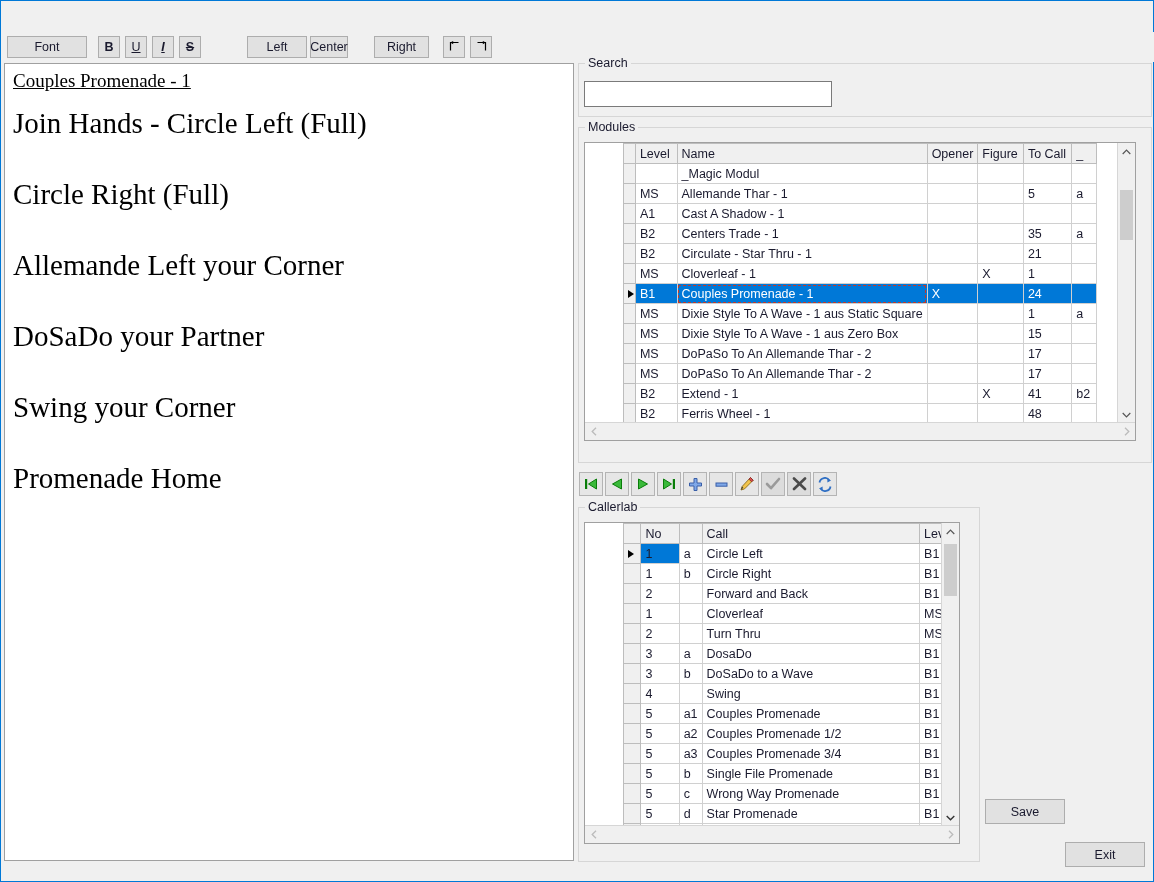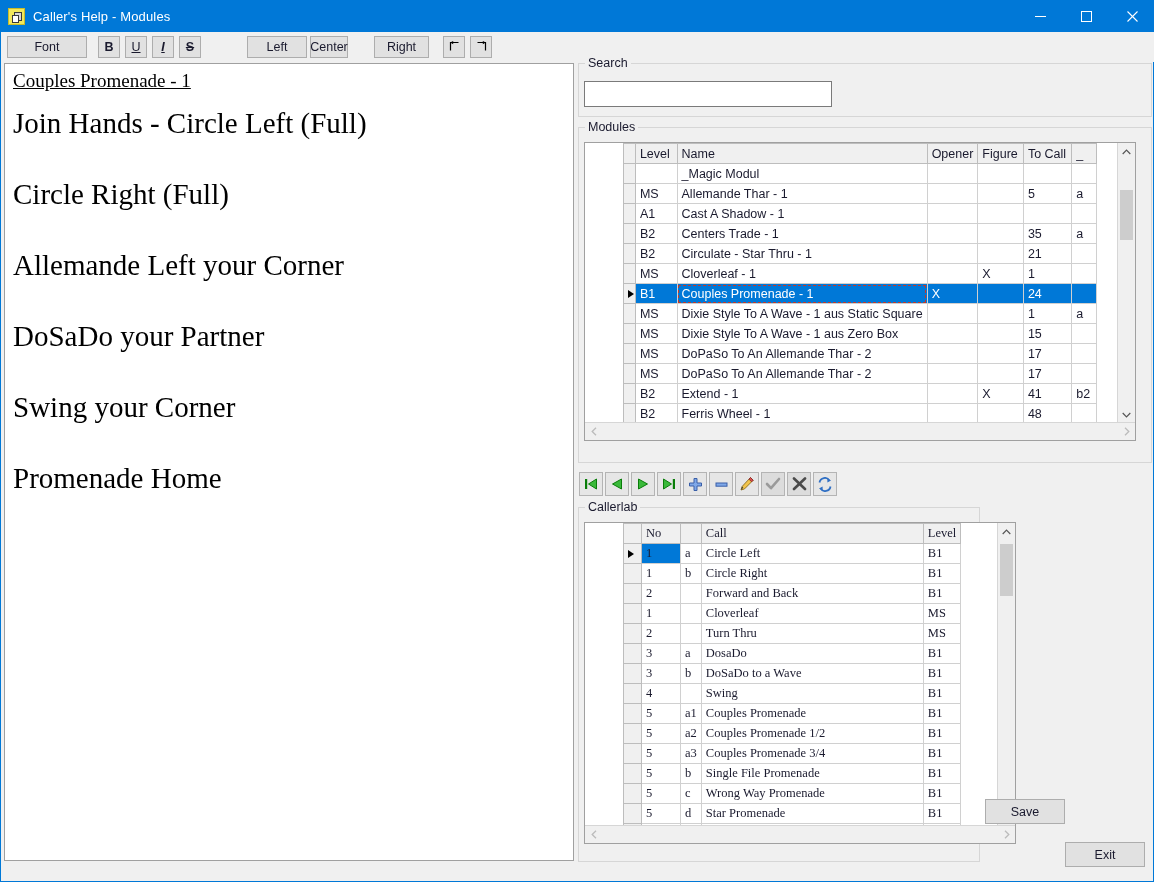--- a/index.html
+++ b/index.html
@@ -79,21 +79,21 @@
   .sel-cell{background:#0078d7;color:#fff;}
   .focusbox{outline:1px dashed #c0392b;outline-offset:-2px;}
   .rowarrow{position:absolute;left:4px;top:50%;transform:translateY(-50%);
             width:0;height:0;border-left:6px solid #000;
             border-top:4px solid transparent;border-bottom:4px solid transparent;}
   .num{text-align:right;}
 
   
   #modules-grid{left:5px;top:14px;width:552px;height:299px;}
   
-  #callerlab-grid{left:5px;top:14px;width:432px;height:322px;font-family:Liberation Serif, serif;}
+  #callerlab-grid{left:5px;top:14px;width:376px;height:322px;}
 
   
   .vsb{position:absolute;width:17px;background:#f0f0f0;border-left:1px solid #d6d6d6;}
   .vsb .arrow{height:17px;display:flex;align-items:center;justify-content:center;color:#606060;}
   .vsb .thumb{position:absolute;left:2px;width:13px;background:#cdcdcd;}
   .hsb{position:absolute;height:17px;background:#f0f0f0;border-top:1px solid #d6d6d6;
        display:flex;align-items:center;justify-content:space-between;}
   .hsb .arrow{width:17px;display:flex;align-items:center;justify-content:center;color:#c0c0c0;}
 
   
@@ -107,42 +107,20 @@
   .bbtn{position:absolute;height:25px;width:80px;background:#e1e1e1;
         border:1px solid #adadad;box-sizing:border-box;
         display:flex;align-items:center;justify-content:center;font-size:12.5px;
         color:#1a1a2e;}
 </style>
 </head>
 <body>
 
 <div id="app">
 
-  <div class="titlebar">
-    <div class="tb-icon"></div>
-    <div class="tb-title">Caller's Help - Modules</div>
-    <div class="tb-buttons">
-      <div class="tb-btn">
-        <svg width="11" height="11" viewBox="0 0 11 11">
-            <line x1="0" y1="5.5" x2="11" y2="5.5" stroke="#fff" stroke-width="1"></line>
-          </svg>
-      </div>
-      <div class="tb-btn">
-        <svg width="11" height="11" viewBox="0 0 11 11">
-            <rect x="0.5" y="0.5" width="10" height="10" fill="none" stroke="#fff" stroke-width="1"></rect>
-          </svg>
-      </div>
-      <div class="tb-btn">
-        <svg width="11" height="11" viewBox="0 0 11 11">
-            <line x1="0.5" y1="0.5" x2="10.5" y2="10.5" stroke="#fff" stroke-width="1.1"></line>
-            <line x1="10.5" y1="0.5" x2="0.5" y2="10.5" stroke="#fff" stroke-width="1.1"></line>
-          </svg>
-      </div>
-    </div>
-  </div>
 
   <div class="fmtbar">
     <div class="tbtn" style="left:6px;width:80px;">Font</div>
 
     <div class="tbtn sq" style="left:97px;">
         <span class="bb">B</span>
       </div>
     <div class="tbtn sq" style="left:124px;">
         <span class="uu">U</span>
       </div>

